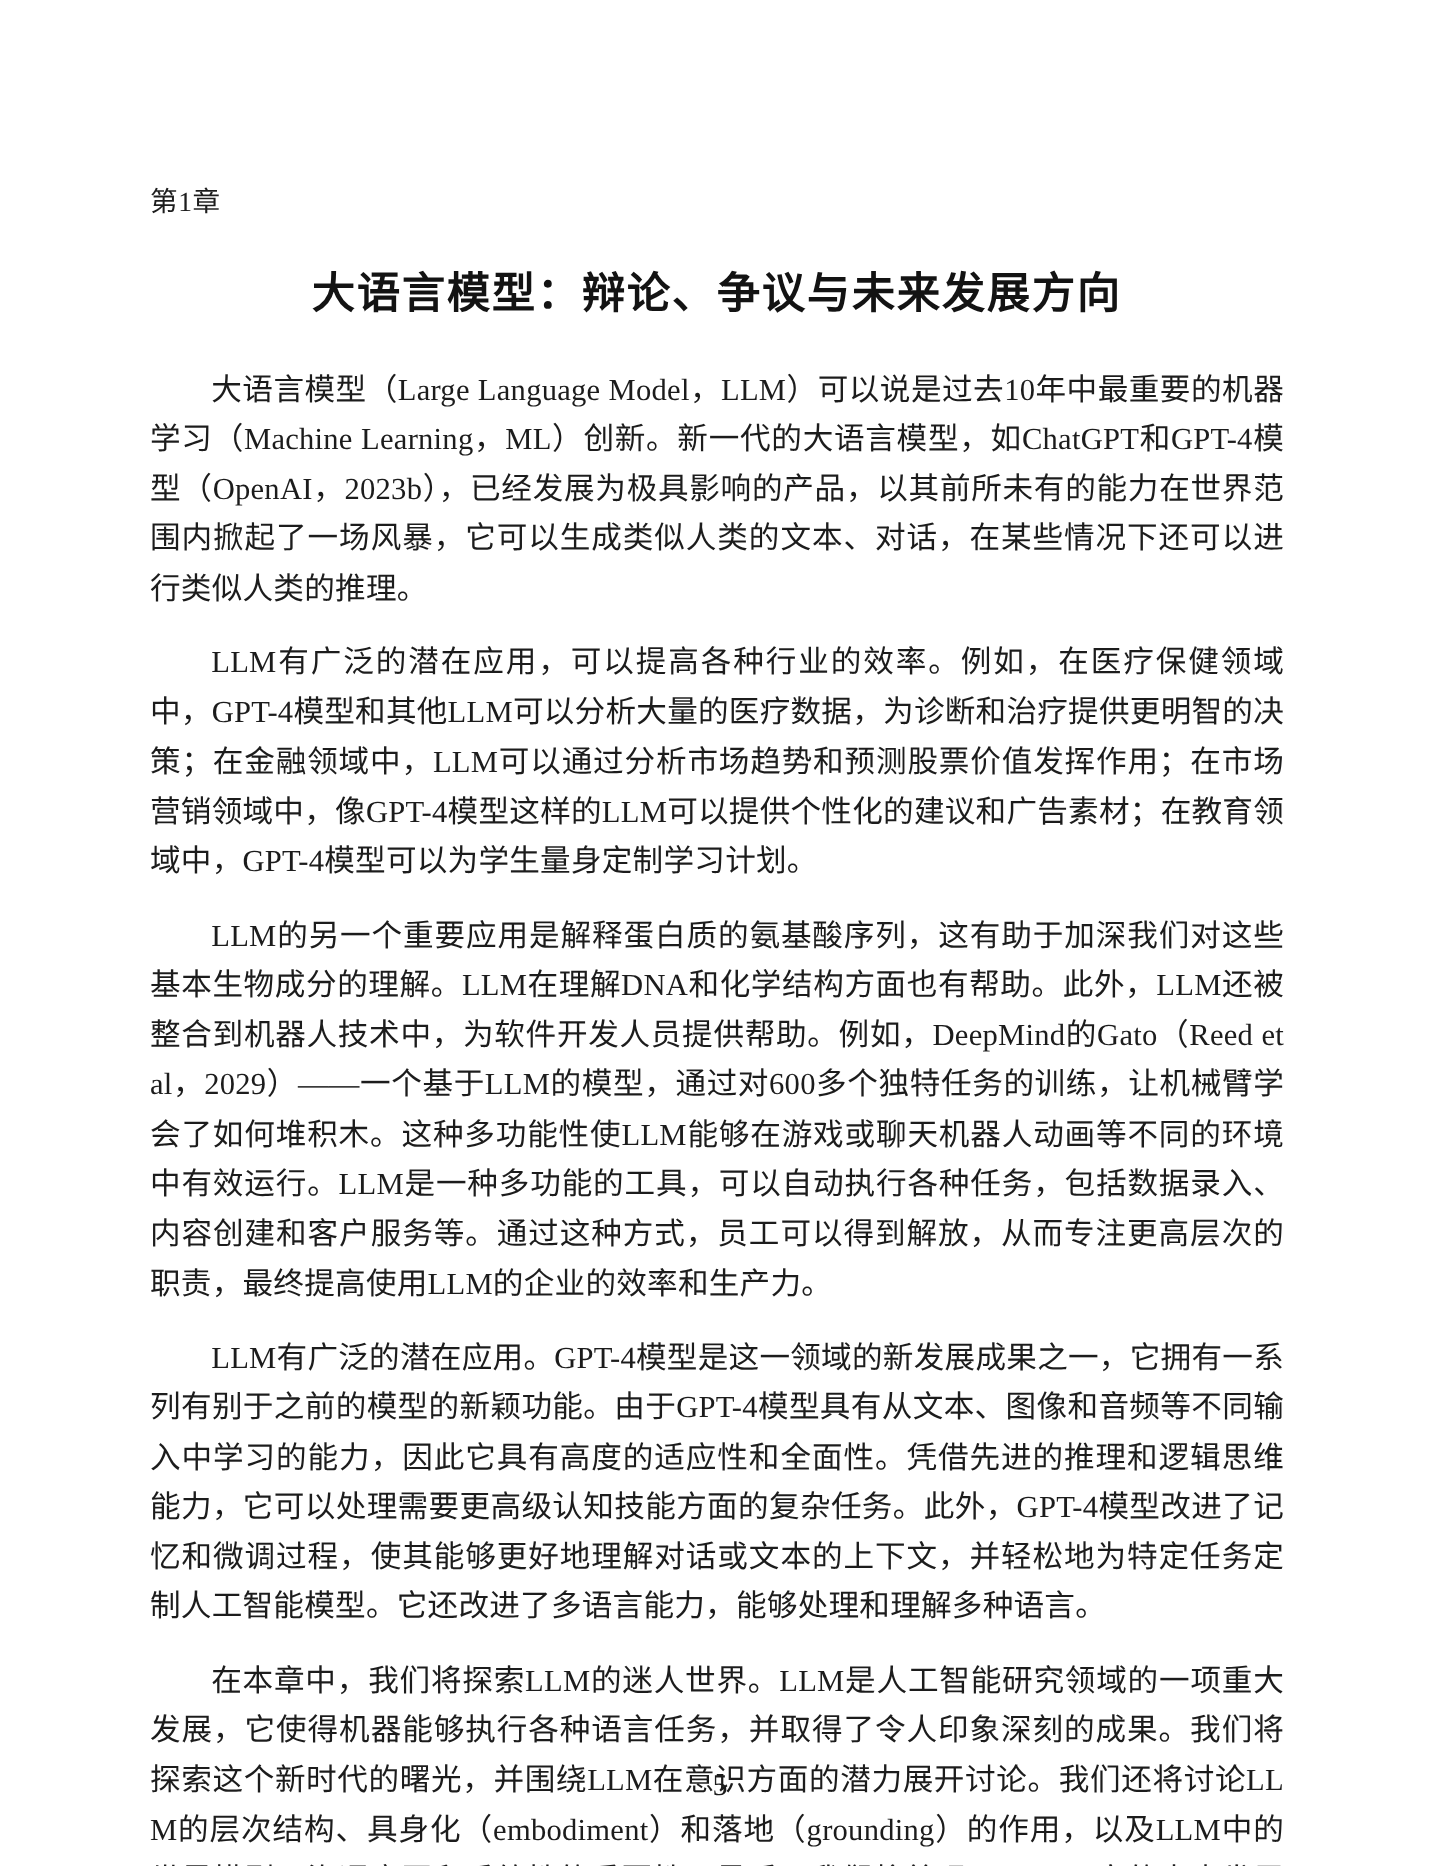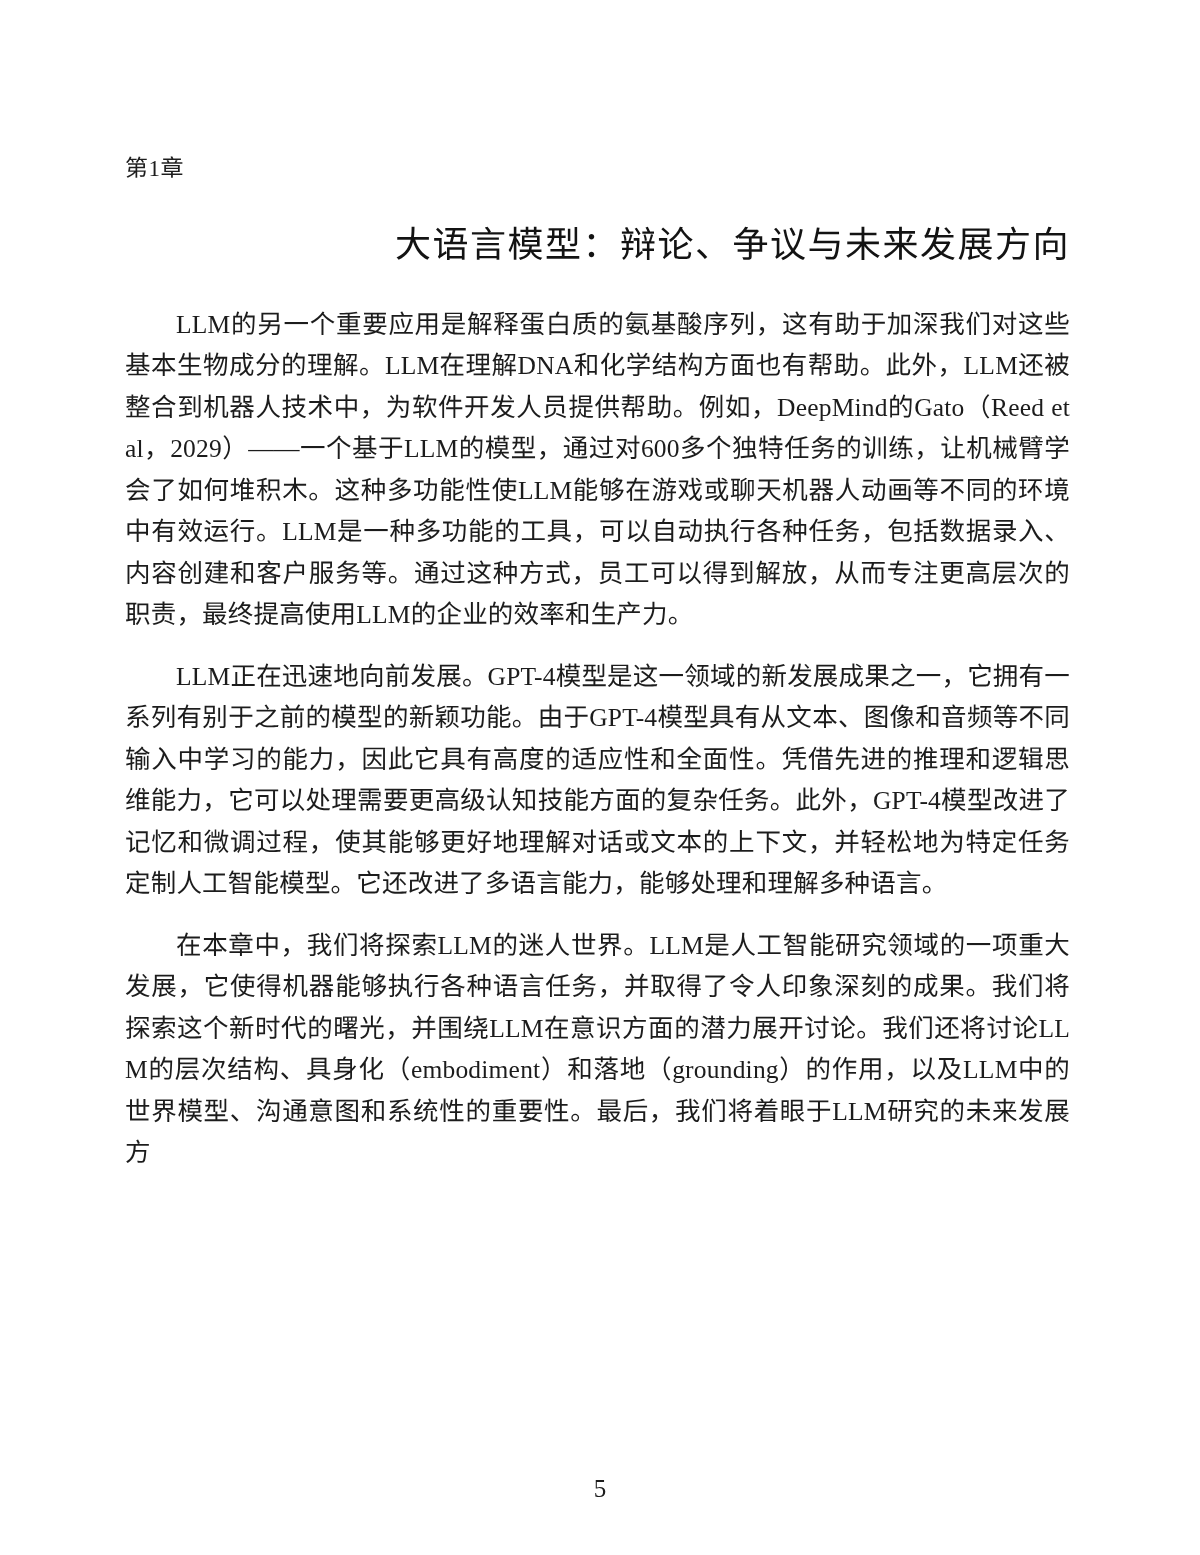--- a/index.html
+++ b/index.html
@@ -34,23 +34,23 @@
     text-align: left;
     font-size: 23px;
     line-height: 1.2;
     letter-spacing: 0.5px;
     margin-top: 155px;
     color: #1d1d1d;
     font-family: "Liberation Serif", "DejaVu Serif", serif;
   }
 
   .chapter-title {
-    text-align: right;
+    text-align: center;
     font-size: 36px;
-    font-weight: 400;
+    font-weight: 700;
     line-height: 1.25;
     margin-top: 40px;
     letter-spacing: 1.5px;
     color: #131313;
     font-family: "Liberation Serif", "DejaVu Serif", serif;
   }
 
   .body-copy {
     margin-top: 36px;
   }
@@ -87,22 +87,24 @@
 
 <div class="page">
 
   <div class="content">
 
     <div class="chapter-label">第1章</div>
 
     <h1 class="chapter-title">大语言模型：辩论、争议与未来发展方向</h1>
 
     <div class="body-copy">
+      <p class="para">大语言模型（Large Language Model，LLM）可以说是过去10年中最重要的机器学习（Machine Learning，ML）创新。新一代的大语言模型，如ChatGPT和GPT-4模型（OpenAI，2023b），已经发展为极具影响的产品，以其前所未有的能力在世界范围内掀起了一场风暴，它可以生成类似人类的文本、对话，在某些情况下还可以进行类似人类的推理。</p>
+      <p class="para">LLM有广泛的潜在应用，可以提高各种行业的效率。例如，在医疗保健领域中，GPT-4模型和其他LLM可以分析大量的医疗数据，为诊断和治疗提供更明智的决策；在金融领域中，LLM可以通过分析市场趋势和预测股票价值发挥作用；在市场营销领域中，像GPT-4模型这样的LLM可以提供个性化的建议和广告素材；在教育领域中，GPT-4模型可以为学生量身定制学习计划。</p>
       <p class="para">LLM的另一个重要应用是解释蛋白质的氨基酸序列，这有助于加深我们对这些基本生物成分的理解。LLM在理解DNA和化学结构方面也有帮助。此外，LLM还被整合到机器人技术中，为软件开发人员提供帮助。例如，DeepMind的Gato（Reed et al，2029）——一个基于LLM的模型，通过对600多个独特任务的训练，让机械臂学会了如何堆积木。这种多功能性使LLM能够在游戏或聊天机器人动画等不同的环境中有效运行。LLM是一种多功能的工具，可以自动执行各种任务，包括数据录入、内容创建和客户服务等。通过这种方式，员工可以得到解放，从而专注更高层次的职责，最终提高使用LLM的企业的效率和生产力。</p>
-      <p class="para">LLM正在迅速地向前发展。GPT-4模型是这一领域的新发展成果之一，它拥有一系列有别于之前的模型的新颖功能。由于GPT-4模型具有从文本、图像和音频等不同输入中学习的能力，因此它具有高度的适应性和全面性。凭借先进的推理和逻辑思维能力，它可以处理需要更高级认知技能方面的复杂任务。此外，GPT-4模型改进了记忆和微调过程，使其能够更好地理解对话或文本的上下文，并轻松地为特定任务定制人工智能模型。它还改进了多语言能力，能够处理和理解多种语言。</p>
+      <p class="para">LLM有广泛的潜在应用。GPT-4模型是这一领域的新发展成果之一，它拥有一系列有别于之前的模型的新颖功能。由于GPT-4模型具有从文本、图像和音频等不同输入中学习的能力，因此它具有高度的适应性和全面性。凭借先进的推理和逻辑思维能力，它可以处理需要更高级认知技能方面的复杂任务。此外，GPT-4模型改进了记忆和微调过程，使其能够更好地理解对话或文本的上下文，并轻松地为特定任务定制人工智能模型。它还改进了多语言能力，能够处理和理解多种语言。</p>
       <p class="para">在本章中，我们将探索LLM的迷人世界。LLM是人工智能研究领域的一项重大发展，它使得机器能够执行各种语言任务，并取得了令人印象深刻的成果。我们将探索这个新时代的曙光，并围绕LLM在意识方面的潜力展开讨论。我们还将讨论LLM的层次结构、具身化（embodiment）和落地（grounding）的作用，以及LLM中的世界模型、沟通意图和系统性的重要性。最后，我们将着眼于LLM研究的未来发展方</p>
     </div>
 
   </div>
 
   <div class="page-number">5</div>
 
 </div>
 
 </body></html>

